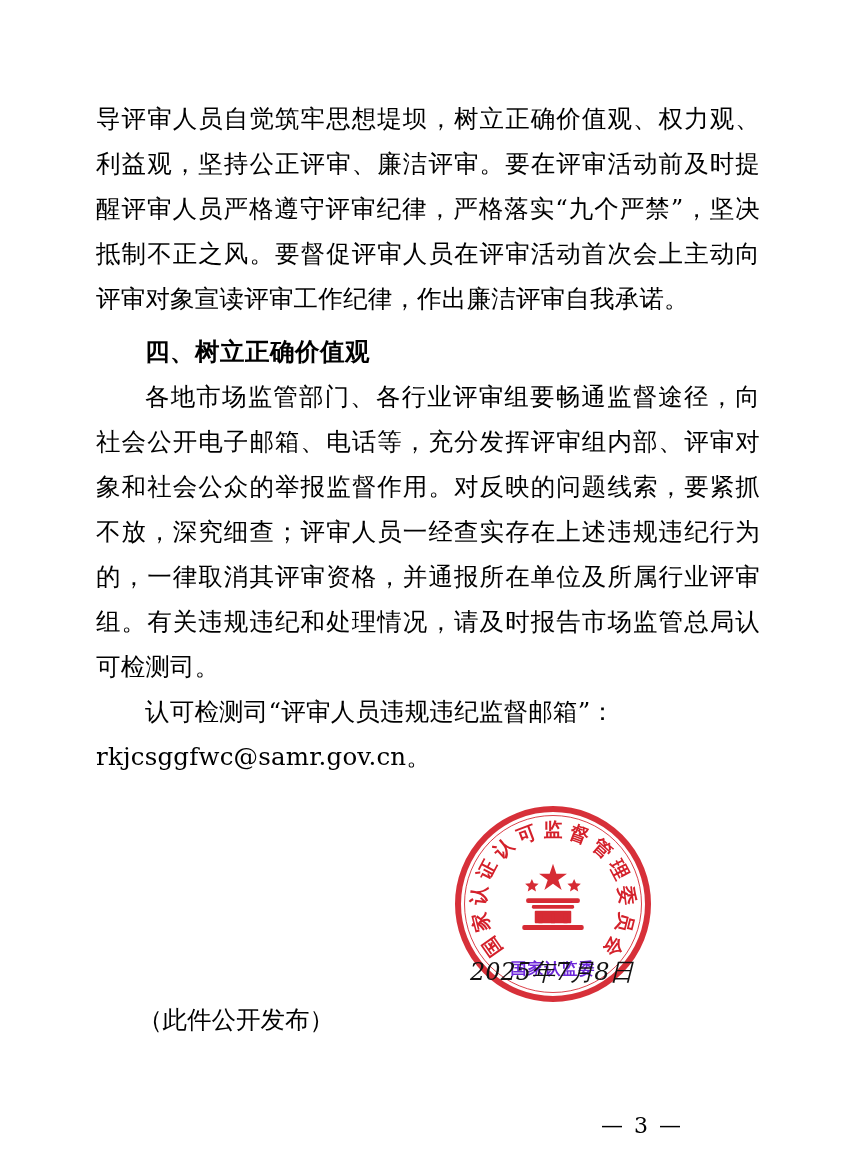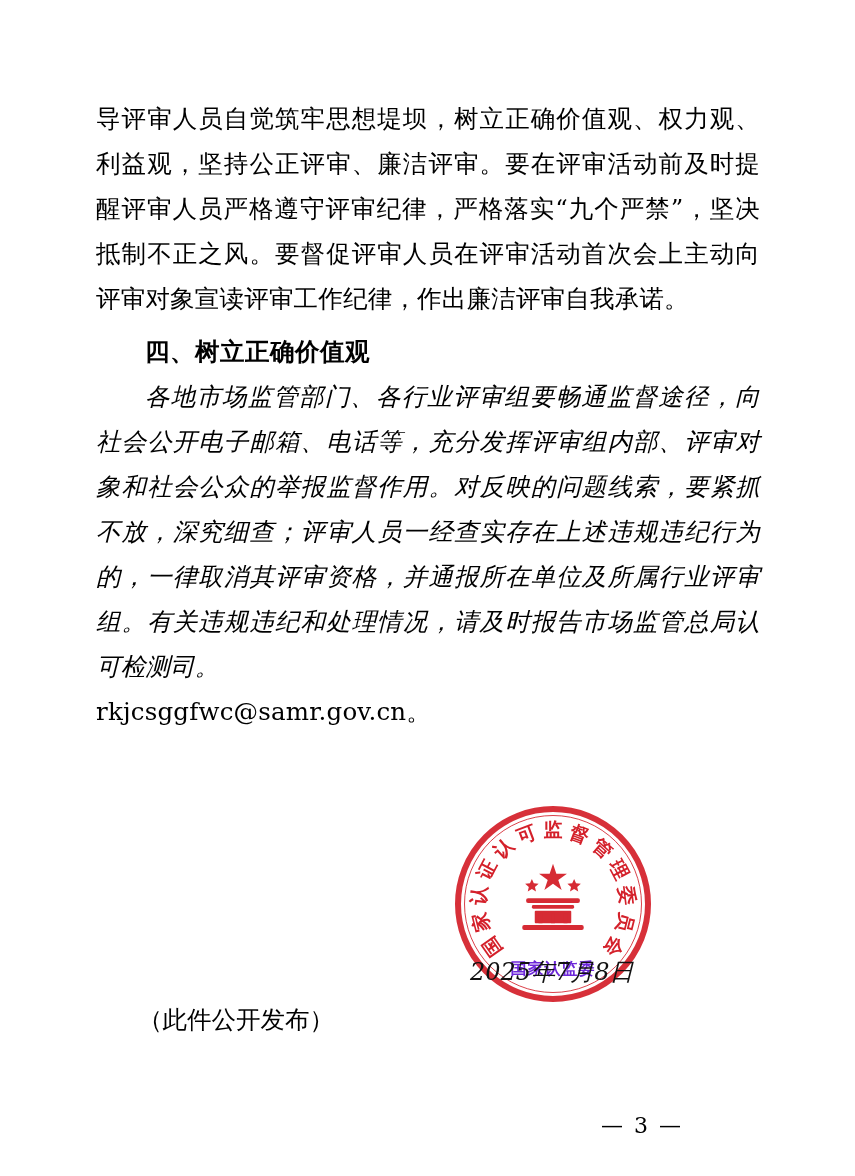--- a/index.html
+++ b/index.html
@@ -29,21 +29,20 @@
     margin: 0 0 0 0;
     font-size: 24.5px;
     line-height: 45px;
     text-align: justify;
     text-justify: inter-ideograph;
     letter-spacing: 0.2px;
     font-family: "DejaVu Serif", "Liberation Serif", serif;
   }
   p.indent {
     text-indent: 49px;
-    font-style: italic;
   }
   .section-head {
     margin: 8px 0 0 0;
     font-size: 24.5px;
     line-height: 45px;
     font-weight: bold;
     text-indent: 49px;
     letter-spacing: 0.5px;
     font-family: "DejaVu Sans", "Liberation Sans", sans-serif;
   }
@@ -157,20 +156,21 @@
 
   <div class="content">
 
     <p class="body-para">导评审人员自觉筑牢思想堤坝，树立正确价值观、权力观、利益观，坚持公正评审、廉洁评审。要在评审活动前及时提醒评审人员严格遵守评审纪律，严格落实“九个严禁”，坚决抵制不正之风。要督促评审人员在评审活动首次会上主动向评审对象宣读评审工作纪律，作出廉洁评审自我承诺。</p>
 
     <p class="section-head">四、树立正确价值观</p>
 
     <p class="body-para indent">各地市场监管部门、各行业评审组要畅通监督途径，向社会公开电子邮箱、电话等，充分发挥评审组内部、评审对象和社会公众的举报监督作用。对反映的问题线索，要紧抓不放，深究细查；评审人员一经查实存在上述违规违纪行为的，一律取消其评审资格，并通报所在单位及所属行业评审组。有关违规违纪和处理情况，请及时报告市场监管总局认可检测司。</p>
 
 
+    <p class="body-para indent spaced">认可检测司“评审人员违规违纪监督邮箱”：</p>
 
     <p class="body-para mono-mail">rkjcsggfwc@samr.gov.cn。</p>
 
   </div>
 
   <div class="seal-wrap">
     <div class="seal"></div>
     <div class="seal-inner-ring"></div>
 
     <svg class="seal-star-emblem" viewBox="0 0 100 100">

